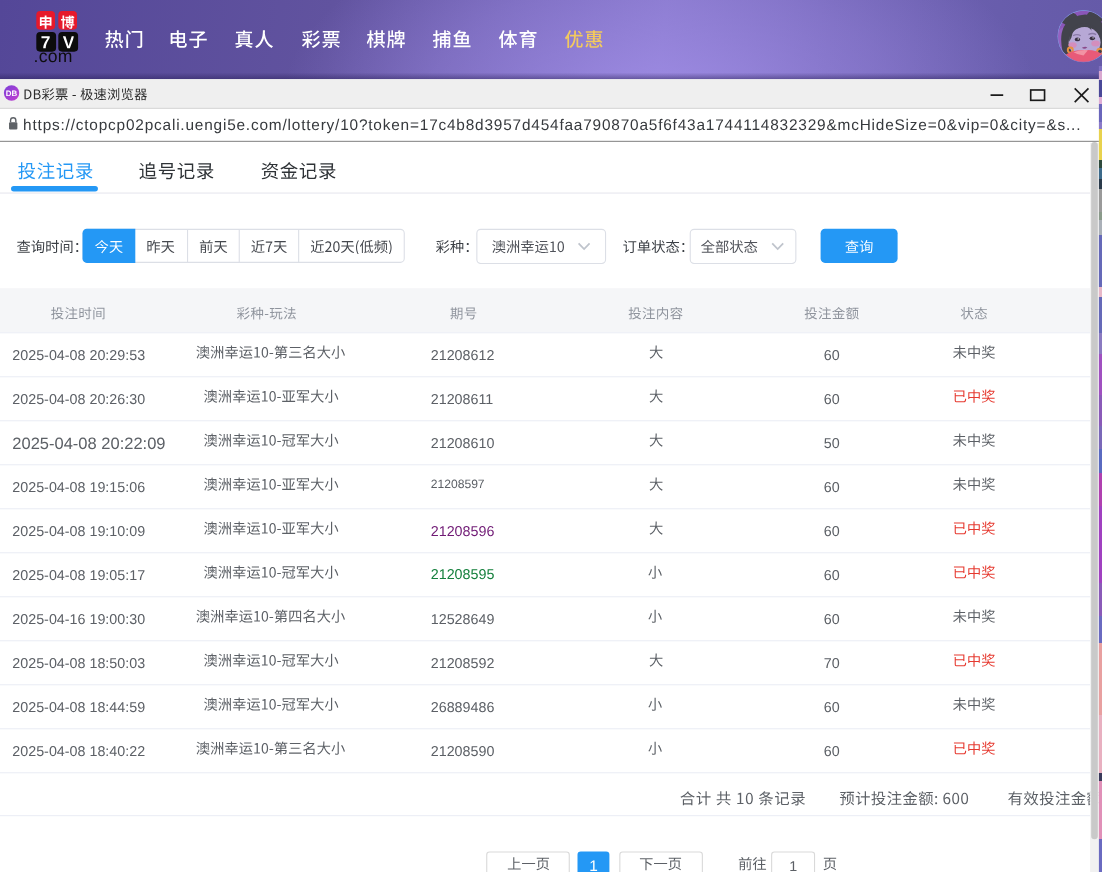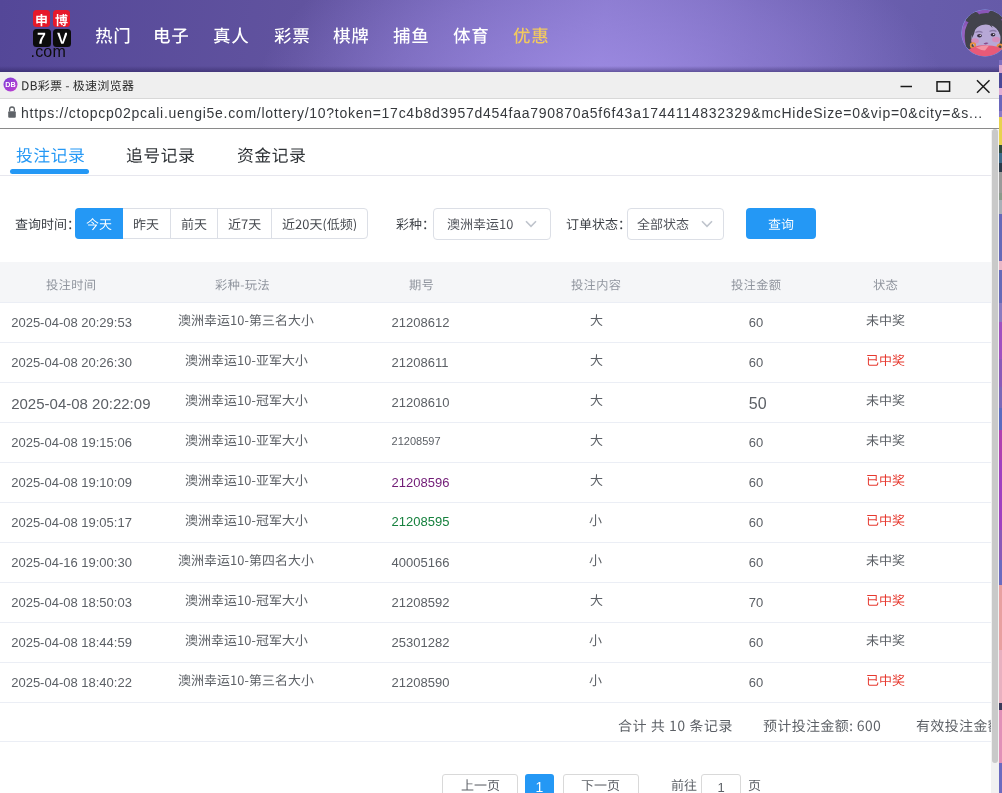--- a/index.html
+++ b/index.html
@@ -318,21 +318,21 @@
     <path transform="translate(5110 0)" d="M46 -245H302V-315H46Z"></path>
     <path transform="translate(5457 0)" d="M123 -601V-532H474V-601ZM79 -791V-619H153V-721H847V-619H924V-791ZM544 -368C581 -316 617 -243 631 -196L694 -224C679 -272 642 -341 603 -392ZM53 -404V-335H167V-268C167 -177 148 -60 35 28C49 38 76 65 86 80C210 -17 238 -159 238 -266V-335H346V-48C346 44 383 67 515 67C544 67 779 67 809 67C926 67 952 30 964 -110C943 -114 913 -125 896 -137C889 -20 878 0 807 0C754 0 554 0 515 0C431 0 416 -9 416 -48V-335H512V-404ZM766 -640V-515H510V-447H766V-143C766 -131 762 -127 748 -127C735 -126 691 -126 643 -127C653 -108 663 -80 667 -61C732 -60 773 -62 801 -73C829 -84 836 -104 836 -142V-447H948V-515H836V-640Z"></path>
     <path transform="translate(6457 0)" d="M76 -799V-588H149V-732H849V-588H925V-799ZM209 -267C219 -275 254 -281 311 -281H497V-155H77V-85H497V79H572V-85H931V-155H572V-281H847L848 -348H572V-464H497V-348H285C317 -397 348 -453 378 -513H818V-579H409C424 -612 438 -646 451 -680L374 -703C361 -661 345 -619 328 -579H180V-513H299C275 -461 253 -420 242 -403C221 -368 203 -343 184 -339C193 -319 206 -282 209 -267Z"></path>
     <path transform="translate(7457 0)" d="M461 -839C460 -760 461 -659 446 -553H62V-476H433C393 -286 293 -92 43 16C64 32 88 59 100 78C344 -34 452 -226 501 -419C579 -191 708 -14 902 78C915 56 939 25 958 8C764 -73 633 -255 563 -476H942V-553H526C540 -658 541 -758 542 -839Z"></path>
     <path transform="translate(8457 0)" d="M464 -826V-24C464 -4 456 2 436 3C415 4 343 5 270 2C282 23 296 59 301 80C395 81 457 79 494 66C530 54 545 31 545 -24V-826ZM705 -571C791 -427 872 -240 895 -121L976 -154C950 -274 865 -458 777 -598ZM202 -591C177 -457 121 -284 32 -178C53 -169 86 -151 103 -138C194 -249 253 -430 286 -577Z"></path>
   </svg>
 <div class="t" style="left:391.6px;top:395.5px;font-size:13px;color:#5c6066">21208610</div>
 <svg class="a" style="left:589.5px;top:392.8px;" width="13.0" height="14.3" viewBox="0 -930 1000 1100" fill="#5c6066">
     <path d="M461 -839C460 -760 461 -659 446 -553H62V-476H433C393 -286 293 -92 43 16C64 32 88 59 100 78C344 -34 452 -226 501 -419C579 -191 708 -14 902 78C915 56 939 25 958 8C764 -73 633 -255 563 -476H942V-553H526C540 -658 541 -758 542 -839Z"></path>
   </svg>
-<div class="t" style="left:748.8px;top:395.5px;font-size:16px;color:#5c6066">50</div>
+<div class="t" style="left:748.8px;top:395.5px;font-size:13px;color:#5c6066">50</div>
 <svg class="a" style="left:866.3px;top:392.8px;" width="39.0" height="14.3" viewBox="0 -930 3000 1100" fill="#5c6066">
     <path d="M459 -839V-676H133V-602H459V-429H62V-355H416C326 -226 174 -101 34 -39C51 -24 76 5 89 24C221 -44 362 -163 459 -296V80H538V-300C636 -166 778 -42 911 25C924 5 949 -25 966 -40C826 -101 673 -226 581 -355H942V-429H538V-602H874V-676H538V-839Z"></path>
     <path transform="translate(1000 0)" d="M458 -840V-661H96V-186H171V-248H458V79H537V-248H825V-191H902V-661H537V-840ZM171 -322V-588H458V-322ZM825 -322H537V-588H825Z"></path>
     <path transform="translate(2000 0)" d="M74 -758C111 -709 152 -642 166 -599L228 -634C212 -676 170 -741 132 -787ZM464 -350C460 -323 456 -298 450 -274H60V-206H429C383 -96 284 -21 43 18C57 33 74 62 79 80C332 37 444 -50 499 -177C574 -32 710 43 915 74C925 53 944 23 961 7C761 -15 625 -80 560 -206H938V-274H530C535 -298 539 -324 543 -350ZM47 -473 79 -408C138 -438 209 -476 279 -515V-349H352V-840H279V-586C192 -542 106 -499 47 -473ZM597 -843C562 -768 479 -687 391 -639C405 -626 426 -600 437 -585C486 -612 533 -649 573 -691H851C816 -617 763 -561 696 -518C664 -557 613 -605 570 -639L514 -606C556 -571 605 -524 636 -486C561 -450 473 -428 377 -414C391 -399 410 -369 417 -351C665 -395 865 -494 945 -736L901 -758L887 -755H628C644 -776 657 -798 669 -820Z"></path>
   </svg>
 <div class="a" style="left:0;top:382px;width:991px;height:1px;background:#ebeef5"></div>
 <div class="t" style="left:11.2px;top:435.5px;font-size:13px;color:#5c6066">2025-04-08 19:15:06</div>
 <svg class="a" style="left:184.7px;top:432.8px;" width="122.9" height="14.3" viewBox="0 -930 9457 1100" fill="#5c6066">
     <path d="M450 -632C473 -600 501 -555 513 -527L561 -553C548 -579 520 -621 496 -653ZM726 -655C713 -625 688 -579 669 -550L708 -531C729 -557 755 -596 779 -632ZM655 -432C688 -395 729 -344 750 -313L789 -345C769 -375 726 -423 694 -460ZM85 -777C139 -744 211 -697 246 -667L292 -727C254 -754 181 -799 130 -829ZM38 -506C93 -476 168 -432 206 -404L249 -465C210 -491 135 -532 81 -559ZM60 25 127 67C173 -26 225 -149 265 -253L205 -295C162 -183 102 -52 60 25ZM586 -664V-517H431V-464H548C515 -421 466 -379 422 -356C435 -344 450 -322 456 -309C502 -339 551 -386 586 -433V-309H642V-464H805V-517H642V-664ZM580 -841C572 -812 559 -774 546 -742H331V-247H398V-680H838V-252H907V-742H621L662 -826ZM580 -264C577 -243 574 -224 569 -206H277V-142H547C508 -61 429 -10 259 19C272 34 290 63 297 81C478 45 567 -18 613 -114C672 -10 773 53 923 80C932 60 951 30 968 15C825 -3 725 -55 672 -142H949V-206H643C647 -224 650 -244 653 -264Z"></path>
     <path transform="translate(1000 0)" d="M412 -818V-469C412 -288 399 -108 275 35C295 45 323 66 337 80C468 -75 484 -272 484 -468V-818ZM332 -556C319 -475 293 -376 252 -316L308 -285C351 -349 376 -455 390 -539ZM487 -522C516 -453 544 -363 552 -303L610 -325C601 -384 574 -474 542 -541ZM81 -776C137 -745 209 -697 243 -665L289 -726C253 -756 180 -800 126 -829ZM38 -506C95 -477 170 -433 207 -404L251 -465C212 -493 137 -534 80 -561ZM58 27 126 67C169 -25 220 -148 257 -253L197 -292C156 -180 99 -50 58 27ZM842 -819V-355C821 -416 783 -497 744 -559L695 -538V-803H624V58H695V-523C736 -453 775 -363 791 -303L842 -326V79H915V-819Z"></path>
@@ -415,21 +415,21 @@
     <path transform="translate(3000 0)" d="M380 -777V-706H884V-777ZM68 -738C127 -697 206 -639 245 -604L297 -658C256 -693 175 -748 118 -786ZM375 -119C405 -132 449 -136 825 -169L864 -93L931 -128C892 -204 812 -335 750 -432L688 -403C720 -352 756 -291 789 -234L459 -209C512 -286 565 -384 606 -478H955V-549H314V-478H516C478 -377 422 -280 404 -253C383 -221 367 -198 349 -195C358 -174 371 -135 375 -119ZM252 -490H42V-420H179V-101C136 -82 86 -38 37 15L90 84C139 18 189 -42 222 -42C245 -42 280 -9 320 16C391 59 474 71 597 71C705 71 876 66 944 61C945 39 957 0 967 -21C864 -10 713 -2 599 -2C488 -2 403 -9 336 -51C297 -75 273 -95 252 -105Z"></path>
     <path transform="translate(4000 0)" d="M88 0H490V-76H343V-733H273C233 -710 186 -693 121 -681V-623H252V-76H88Z"></path>
     <path transform="translate(4555 0)" d="M278 13C417 13 506 -113 506 -369C506 -623 417 -746 278 -746C138 -746 50 -623 50 -369C50 -113 138 13 278 13ZM278 -61C195 -61 138 -154 138 -369C138 -583 195 -674 278 -674C361 -674 418 -583 418 -369C418 -154 361 -61 278 -61Z"></path>
     <path transform="translate(5110 0)" d="M46 -245H302V-315H46Z"></path>
     <path transform="translate(5457 0)" d="M168 -401C160 -329 145 -240 131 -180H398C315 -93 188 -17 70 22C87 36 108 63 119 81C238 34 369 -51 457 -151V80H531V-180H821C811 -89 800 -50 786 -36C778 -29 768 -28 750 -28C732 -27 685 -28 636 -33C647 -14 656 15 657 36C709 39 758 39 783 37C812 35 830 29 847 12C873 -13 886 -74 900 -214C901 -224 902 -244 902 -244H531V-337H868V-558H131V-494H457V-401ZM231 -337H457V-244H217ZM531 -494H795V-401H531ZM212 -845C177 -749 117 -658 46 -598C65 -589 95 -572 109 -561C147 -597 184 -643 216 -696H271C292 -656 312 -607 321 -575L387 -599C380 -624 364 -662 346 -696H507V-754H249C261 -778 272 -803 281 -828ZM598 -845C572 -753 525 -665 464 -607C483 -598 515 -579 530 -568C561 -602 591 -646 617 -696H685C718 -657 749 -607 763 -574L828 -602C816 -628 793 -664 767 -696H947V-754H644C654 -778 663 -803 670 -828Z"></path>
     <path transform="translate(6457 0)" d="M88 -753V47H164V-29H832V39H909V-753ZM164 -102V-681H352C347 -435 329 -307 176 -235C192 -222 214 -194 222 -176C395 -261 420 -410 425 -681H565V-367C565 -289 582 -257 652 -257C668 -257 741 -257 761 -257C784 -257 810 -258 822 -262C820 -280 818 -306 816 -326C803 -322 775 -321 759 -321C742 -321 677 -321 661 -321C640 -321 636 -333 636 -365V-681H832V-102Z"></path>
     <path transform="translate(7457 0)" d="M263 -529C314 -494 373 -446 417 -406C300 -344 171 -299 47 -273C61 -256 79 -224 86 -204C141 -217 197 -233 252 -253V79H327V27H773V79H849V-340H451C617 -429 762 -553 844 -713L794 -744L781 -740H427C451 -768 473 -797 492 -826L406 -843C347 -747 233 -636 69 -559C87 -546 111 -519 122 -501C217 -550 296 -609 361 -671H733C674 -583 587 -508 487 -445C440 -486 374 -536 321 -572ZM773 -42H327V-271H773Z"></path>
     <path transform="translate(8457 0)" d="M461 -839C460 -760 461 -659 446 -553H62V-476H433C393 -286 293 -92 43 16C64 32 88 59 100 78C344 -34 452 -226 501 -419C579 -191 708 -14 902 78C915 56 939 25 958 8C764 -73 633 -255 563 -476H942V-553H526C540 -658 541 -758 542 -839Z"></path>
     <path transform="translate(9457 0)" d="M464 -826V-24C464 -4 456 2 436 3C415 4 343 5 270 2C282 23 296 59 301 80C395 81 457 79 494 66C530 54 545 31 545 -24V-826ZM705 -571C791 -427 872 -240 895 -121L976 -154C950 -274 865 -458 777 -598ZM202 -591C177 -457 121 -284 32 -178C53 -169 86 -151 103 -138C194 -249 253 -430 286 -577Z"></path>
   </svg>
-<div class="t" style="left:391.6px;top:555.5px;font-size:13px;color:#5c6066">40005166</div>
+<div class="t" style="left:391.6px;top:555.5px;font-size:13px;color:#5c6066">12528649</div>
 <svg class="a" style="left:589.4px;top:552.8px;" width="13.0" height="14.3" viewBox="0 -930 1000 1100" fill="#5c6066">
     <path d="M464 -826V-24C464 -4 456 2 436 3C415 4 343 5 270 2C282 23 296 59 301 80C395 81 457 79 494 66C530 54 545 31 545 -24V-826ZM705 -571C791 -427 872 -240 895 -121L976 -154C950 -274 865 -458 777 -598ZM202 -591C177 -457 121 -284 32 -178C53 -169 86 -151 103 -138C194 -249 253 -430 286 -577Z"></path>
   </svg>
 <div class="t" style="left:748.8px;top:555.5px;font-size:13px;color:#5c6066">60</div>
 <svg class="a" style="left:866.3px;top:552.8px;" width="39.0" height="14.3" viewBox="0 -930 3000 1100" fill="#5c6066">
     <path d="M459 -839V-676H133V-602H459V-429H62V-355H416C326 -226 174 -101 34 -39C51 -24 76 5 89 24C221 -44 362 -163 459 -296V80H538V-300C636 -166 778 -42 911 25C924 5 949 -25 966 -40C826 -101 673 -226 581 -355H942V-429H538V-602H874V-676H538V-839Z"></path>
     <path transform="translate(1000 0)" d="M458 -840V-661H96V-186H171V-248H458V79H537V-248H825V-191H902V-661H537V-840ZM171 -322V-588H458V-322ZM825 -322H537V-588H825Z"></path>
     <path transform="translate(2000 0)" d="M74 -758C111 -709 152 -642 166 -599L228 -634C212 -676 170 -741 132 -787ZM464 -350C460 -323 456 -298 450 -274H60V-206H429C383 -96 284 -21 43 18C57 33 74 62 79 80C332 37 444 -50 499 -177C574 -32 710 43 915 74C925 53 944 23 961 7C761 -15 625 -80 560 -206H938V-274H530C535 -298 539 -324 543 -350ZM47 -473 79 -408C138 -438 209 -476 279 -515V-349H352V-840H279V-586C192 -542 106 -499 47 -473ZM597 -843C562 -768 479 -687 391 -639C405 -626 426 -600 437 -585C486 -612 533 -649 573 -691H851C816 -617 763 -561 696 -518C664 -557 613 -605 570 -639L514 -606C556 -571 605 -524 636 -486C561 -450 473 -428 377 -414C391 -399 410 -369 417 -351C665 -395 865 -494 945 -736L901 -758L887 -755H628C644 -776 657 -798 669 -820Z"></path>
   </svg>
 <div class="a" style="left:0;top:542px;width:991px;height:1px;background:#ebeef5"></div>
@@ -465,21 +465,21 @@
     <path transform="translate(2000 0)" d="M130 -341V-274H458V-157H76V-90H458V81H536V-90H924V-157H536V-274H877V-341H696C720 -378 746 -423 769 -464L689 -486C674 -443 645 -384 620 -341H321L374 -358C364 -392 337 -446 312 -486H954V-553H536V-666H849V-733H536V-839H458V-733H154V-666H458V-553H49V-486H308L240 -466C262 -428 287 -376 297 -341Z"></path>
     <path transform="translate(3000 0)" d="M380 -777V-706H884V-777ZM68 -738C127 -697 206 -639 245 -604L297 -658C256 -693 175 -748 118 -786ZM375 -119C405 -132 449 -136 825 -169L864 -93L931 -128C892 -204 812 -335 750 -432L688 -403C720 -352 756 -291 789 -234L459 -209C512 -286 565 -384 606 -478H955V-549H314V-478H516C478 -377 422 -280 404 -253C383 -221 367 -198 349 -195C358 -174 371 -135 375 -119ZM252 -490H42V-420H179V-101C136 -82 86 -38 37 15L90 84C139 18 189 -42 222 -42C245 -42 280 -9 320 16C391 59 474 71 597 71C705 71 876 66 944 61C945 39 957 0 967 -21C864 -10 713 -2 599 -2C488 -2 403 -9 336 -51C297 -75 273 -95 252 -105Z"></path>
     <path transform="translate(4000 0)" d="M88 0H490V-76H343V-733H273C233 -710 186 -693 121 -681V-623H252V-76H88Z"></path>
     <path transform="translate(4555 0)" d="M278 13C417 13 506 -113 506 -369C506 -623 417 -746 278 -746C138 -746 50 -623 50 -369C50 -113 138 13 278 13ZM278 -61C195 -61 138 -154 138 -369C138 -583 195 -674 278 -674C361 -674 418 -583 418 -369C418 -154 361 -61 278 -61Z"></path>
     <path transform="translate(5110 0)" d="M46 -245H302V-315H46Z"></path>
     <path transform="translate(5457 0)" d="M123 -601V-532H474V-601ZM79 -791V-619H153V-721H847V-619H924V-791ZM544 -368C581 -316 617 -243 631 -196L694 -224C679 -272 642 -341 603 -392ZM53 -404V-335H167V-268C167 -177 148 -60 35 28C49 38 76 65 86 80C210 -17 238 -159 238 -266V-335H346V-48C346 44 383 67 515 67C544 67 779 67 809 67C926 67 952 30 964 -110C943 -114 913 -125 896 -137C889 -20 878 0 807 0C754 0 554 0 515 0C431 0 416 -9 416 -48V-335H512V-404ZM766 -640V-515H510V-447H766V-143C766 -131 762 -127 748 -127C735 -126 691 -126 643 -127C653 -108 663 -80 667 -61C732 -60 773 -62 801 -73C829 -84 836 -104 836 -142V-447H948V-515H836V-640Z"></path>
     <path transform="translate(6457 0)" d="M76 -799V-588H149V-732H849V-588H925V-799ZM209 -267C219 -275 254 -281 311 -281H497V-155H77V-85H497V79H572V-85H931V-155H572V-281H847L848 -348H572V-464H497V-348H285C317 -397 348 -453 378 -513H818V-579H409C424 -612 438 -646 451 -680L374 -703C361 -661 345 -619 328 -579H180V-513H299C275 -461 253 -420 242 -403C221 -368 203 -343 184 -339C193 -319 206 -282 209 -267Z"></path>
     <path transform="translate(7457 0)" d="M461 -839C460 -760 461 -659 446 -553H62V-476H433C393 -286 293 -92 43 16C64 32 88 59 100 78C344 -34 452 -226 501 -419C579 -191 708 -14 902 78C915 56 939 25 958 8C764 -73 633 -255 563 -476H942V-553H526C540 -658 541 -758 542 -839Z"></path>
     <path transform="translate(8457 0)" d="M464 -826V-24C464 -4 456 2 436 3C415 4 343 5 270 2C282 23 296 59 301 80C395 81 457 79 494 66C530 54 545 31 545 -24V-826ZM705 -571C791 -427 872 -240 895 -121L976 -154C950 -274 865 -458 777 -598ZM202 -591C177 -457 121 -284 32 -178C53 -169 86 -151 103 -138C194 -249 253 -430 286 -577Z"></path>
   </svg>
-<div class="t" style="left:391.6px;top:635.5px;font-size:13px;color:#5c6066">25301282</div>
+<div class="t" style="left:391.6px;top:635.5px;font-size:13px;color:#5c6066">26889486</div>
 <svg class="a" style="left:589.4px;top:632.8px;" width="13.0" height="14.3" viewBox="0 -930 1000 1100" fill="#5c6066">
     <path d="M464 -826V-24C464 -4 456 2 436 3C415 4 343 5 270 2C282 23 296 59 301 80C395 81 457 79 494 66C530 54 545 31 545 -24V-826ZM705 -571C791 -427 872 -240 895 -121L976 -154C950 -274 865 -458 777 -598ZM202 -591C177 -457 121 -284 32 -178C53 -169 86 -151 103 -138C194 -249 253 -430 286 -577Z"></path>
   </svg>
 <div class="t" style="left:748.8px;top:635.5px;font-size:13px;color:#5c6066">60</div>
 <svg class="a" style="left:866.3px;top:632.8px;" width="39.0" height="14.3" viewBox="0 -930 3000 1100" fill="#5c6066">
     <path d="M459 -839V-676H133V-602H459V-429H62V-355H416C326 -226 174 -101 34 -39C51 -24 76 5 89 24C221 -44 362 -163 459 -296V80H538V-300C636 -166 778 -42 911 25C924 5 949 -25 966 -40C826 -101 673 -226 581 -355H942V-429H538V-602H874V-676H538V-839Z"></path>
     <path transform="translate(1000 0)" d="M458 -840V-661H96V-186H171V-248H458V79H537V-248H825V-191H902V-661H537V-840ZM171 -322V-588H458V-322ZM825 -322H537V-588H825Z"></path>
     <path transform="translate(2000 0)" d="M74 -758C111 -709 152 -642 166 -599L228 -634C212 -676 170 -741 132 -787ZM464 -350C460 -323 456 -298 450 -274H60V-206H429C383 -96 284 -21 43 18C57 33 74 62 79 80C332 37 444 -50 499 -177C574 -32 710 43 915 74C925 53 944 23 961 7C761 -15 625 -80 560 -206H938V-274H530C535 -298 539 -324 543 -350ZM47 -473 79 -408C138 -438 209 -476 279 -515V-349H352V-840H279V-586C192 -542 106 -499 47 -473ZM597 -843C562 -768 479 -687 391 -639C405 -626 426 -600 437 -585C486 -612 533 -649 573 -691H851C816 -617 763 -561 696 -518C664 -557 613 -605 570 -639L514 -606C556 -571 605 -524 636 -486C561 -450 473 -428 377 -414C391 -399 410 -369 417 -351C665 -395 865 -494 945 -736L901 -758L887 -755H628C644 -776 657 -798 669 -820Z"></path>
   </svg>
 <div class="a" style="left:0;top:622px;width:991px;height:1px;background:#ebeef5"></div>

